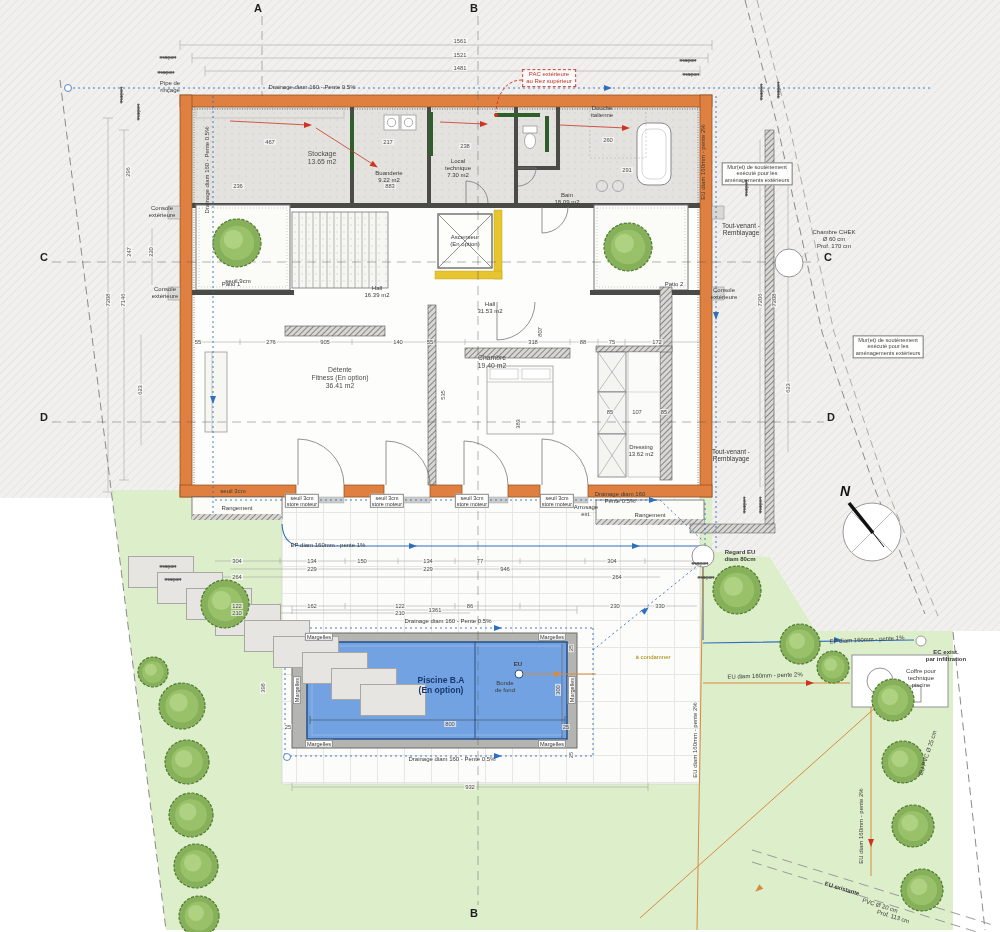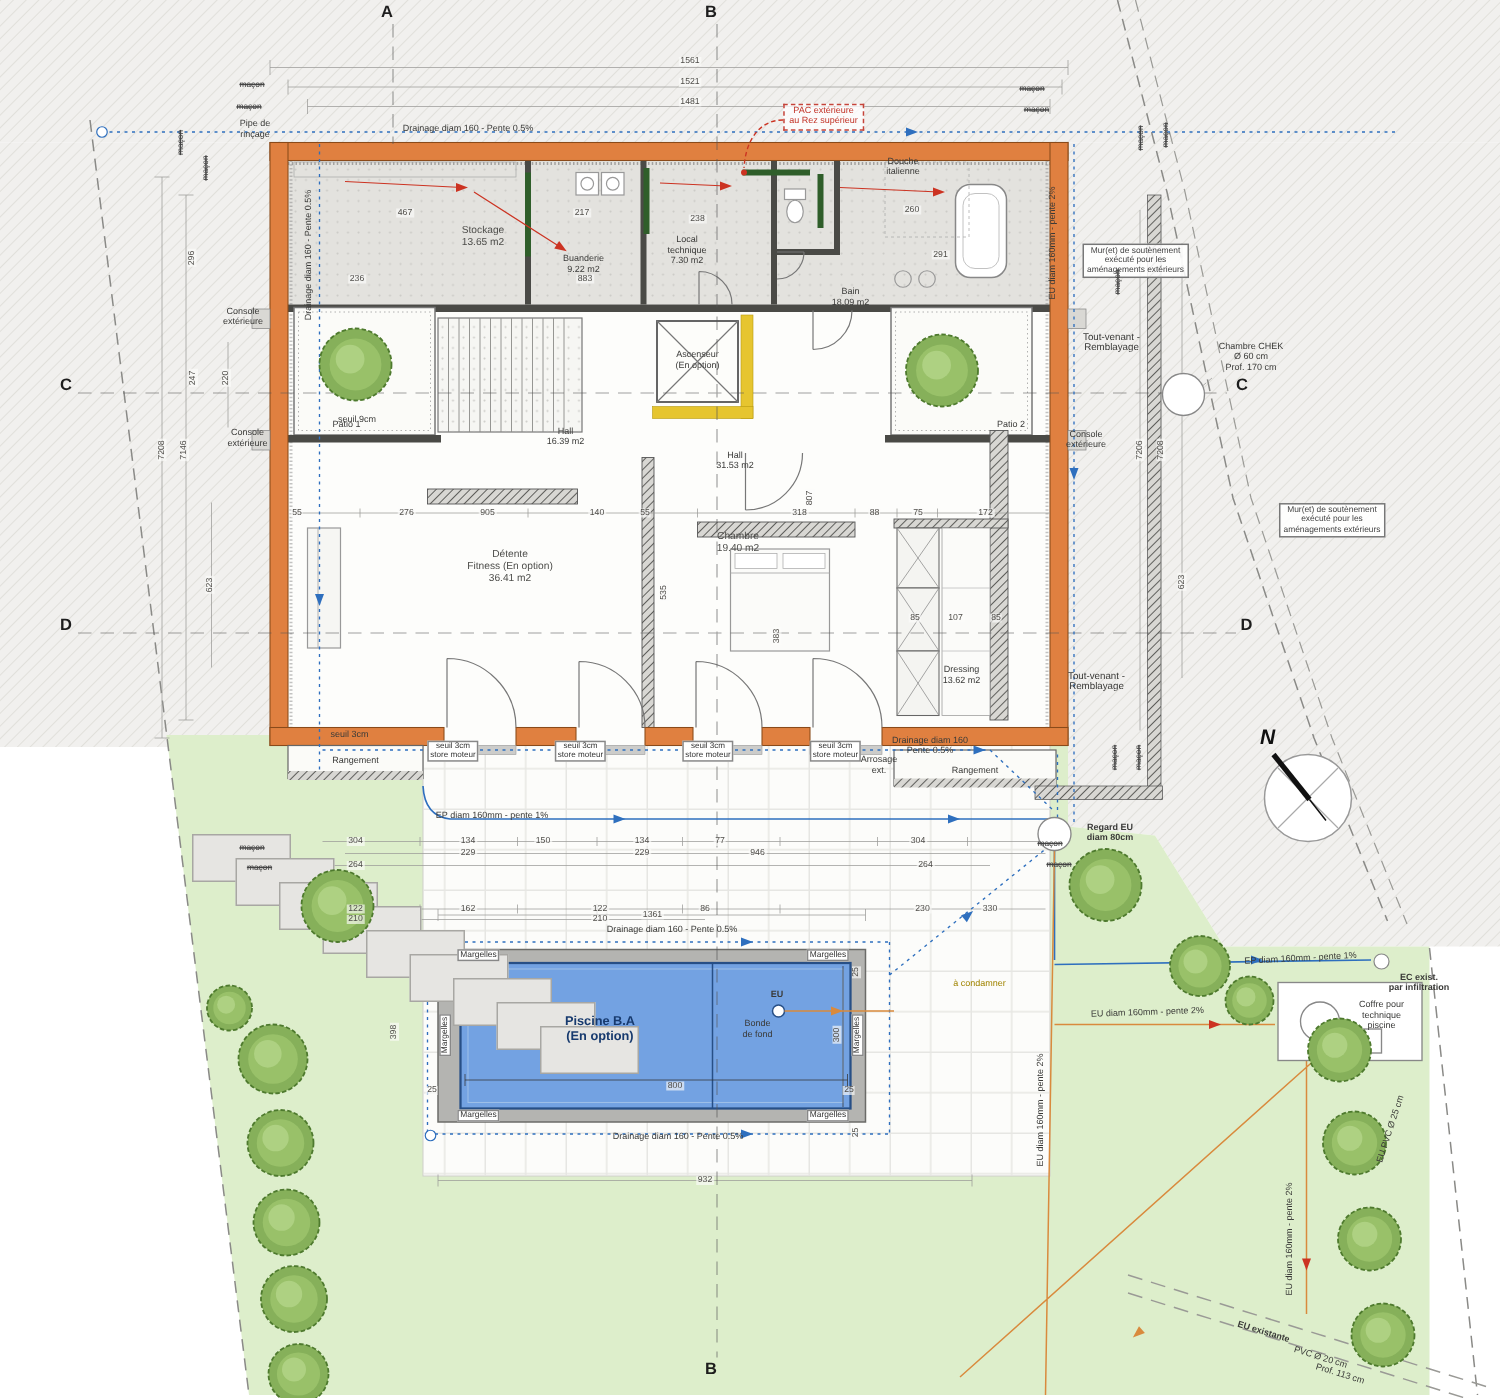--- a/index.html
+++ b/index.html
@@ -411,21 +411,21 @@
       <div class="lbl label xs" style="left: 880px; top: 906px; transform: translate(-50%, -50%) rotate(17deg);">PVC Ø 20 cm</div>
       <div class="lbl label xs" style="left: 893px; top: 917px; transform: translate(-50%, -50%) rotate(17deg);">Prof. 113 cm</div>
       <div class="lbl label xs" style="left: 928px; top: 753px; transform: translate(-50%, -50%) rotate(-72deg);">EU PVC Ø 25 cm</div>
       <div class="lbl label xs olive" style="left: 653px; top: 657px; transform: translate(-50%, -50%);">à condamner</div>
       <div class="lbl label chip" style="left: 319px; top: 637px; transform: translate(-50%, -50%);">Margelles</div>
       <div class="lbl label chip" style="left: 552px; top: 637px; transform: translate(-50%, -50%);">Margelles</div>
       <div class="lbl label chip" style="left: 319px; top: 744px; transform: translate(-50%, -50%);">Margelles</div>
       <div class="lbl label chip" style="left: 552px; top: 744px; transform: translate(-50%, -50%);">Margelles</div>
       <div class="lbl label chip" style="left: 297px; top: 690px; transform: translate(-50%, -50%) rotate(-90deg);">Margelles</div>
       <div class="lbl label chip" style="left: 572px; top: 690px; transform: translate(-50%, -50%) rotate(-90deg);">Margelles</div>
-      <div class="lbl label pool-title" style="left: 400px; top: 686px; transform: translate(-50%, -50%);">Piscine B.A
+      <div class="lbl label pool-title" style="left: 441px; top: 686px; transform: translate(-50%, -50%);">Piscine B.A
 (En option)</div>
       <div class="lbl label xs" style="left: 505px; top: 687px; transform: translate(-50%, -50%);">Bonde
 de fond</div>
       <div class="lbl label xs bold" style="left: 518px; top: 664px; transform: translate(-50%, -50%);">EU</div>
       <div class="lbl label room" style="left: 322px; top: 158px; transform: translate(-50%, -50%);">Stockage
 13.65 m2</div>
       <div class="lbl label xs" style="left: 389px; top: 177px; transform: translate(-50%, -50%);">Buanderie
 9.22 m2</div>
       <div class="lbl label xs" style="left: 458px; top: 168px; transform: translate(-50%, -50%);">Local
 technique

